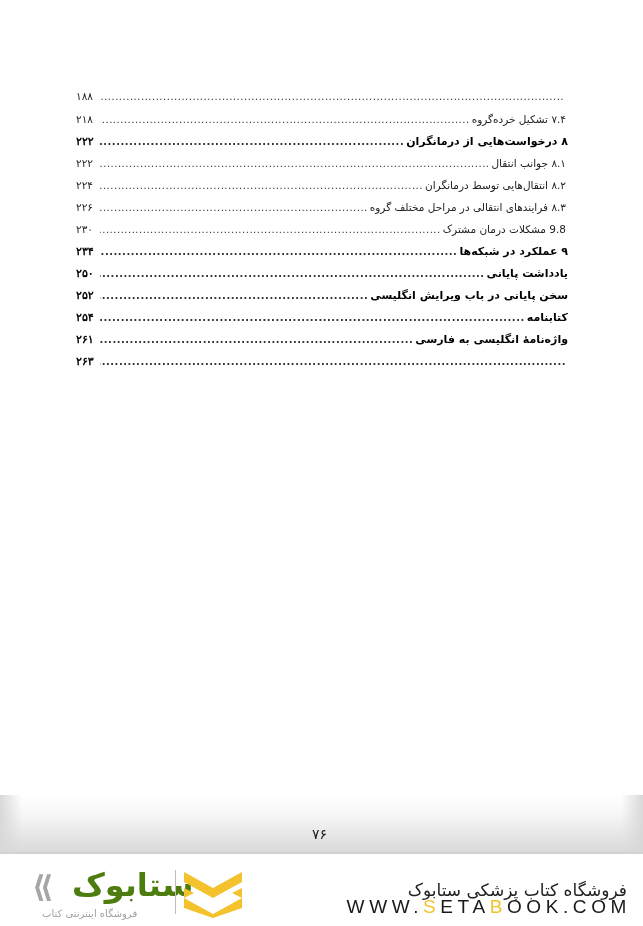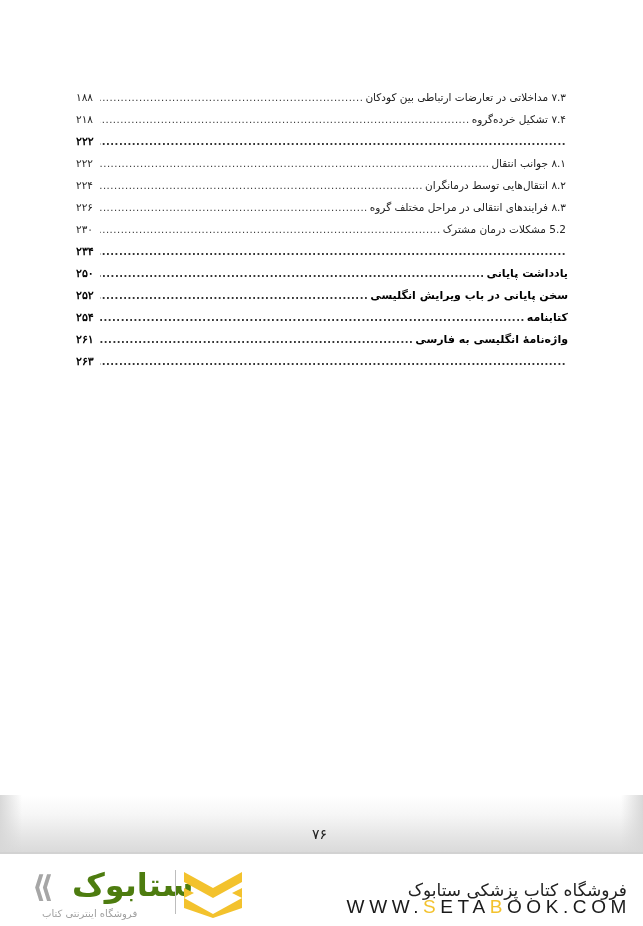--- a/index.html
+++ b/index.html
@@ -152,54 +152,55 @@
       white-space: nowrap;
     }
     .store-url .hl { color: #f3c22d; }
   </style>
 </head>
 <body>
 
 <div class="page">
   <div class="toc">
     <div class="toc-row sub">
-      <span class="toc-title">۷.۳ مداخلاتی در تعارضات ارتباطی بین کودکان</span>
       <span class="toc-leader"></span>
       <span class="toc-page">۱۸۸</span>
     </div>
     <div class="toc-row sub">
       <span class="toc-title">۷.۴ تشکیل خرده‌گروه</span>
       <span class="toc-leader"></span>
       <span class="toc-page">۲۱۸</span>
     </div>
     <div class="toc-row main">
+      <span class="toc-title">۸ درخواست‌هایی از درمانگران</span>
       <span class="toc-leader"></span>
       <span class="toc-page">۲۲۲</span>
     </div>
     <div class="toc-row sub">
       <span class="toc-title">۸.۱ جوانب انتقال</span>
       <span class="toc-leader"></span>
       <span class="toc-page">۲۲۲</span>
     </div>
     <div class="toc-row sub">
       <span class="toc-title">۸.۲ انتقال‌هایی توسط درمانگران</span>
       <span class="toc-leader"></span>
       <span class="toc-page">۲۲۴</span>
     </div>
     <div class="toc-row sub">
       <span class="toc-title">۸.۳ فرایندهای انتقالی در مراحل مختلف گروه</span>
       <span class="toc-leader"></span>
       <span class="toc-page">۲۲۶</span>
     </div>
     <div class="toc-row sub">
-      <span class="toc-title">5.2 مشکلات درمان مشترک</span>
+      <span class="toc-title">9.8 مشکلات درمان مشترک</span>
       <span class="toc-leader"></span>
       <span class="toc-page">۲۳۰</span>
     </div>
     <div class="toc-row main">
+      <span class="toc-title">۹ عملکرد در شبکه‌ها</span>
       <span class="toc-leader"></span>
       <span class="toc-page">۲۳۴</span>
     </div>
     <div class="toc-row main">
       <span class="toc-title">یادداشت پایانی</span>
       <span class="toc-leader"></span>
       <span class="toc-page">۲۵۰</span>
     </div>
     <div class="toc-row main">
       <span class="toc-title">سخن پایانی در باب ویرایش انگلیسی</span>

